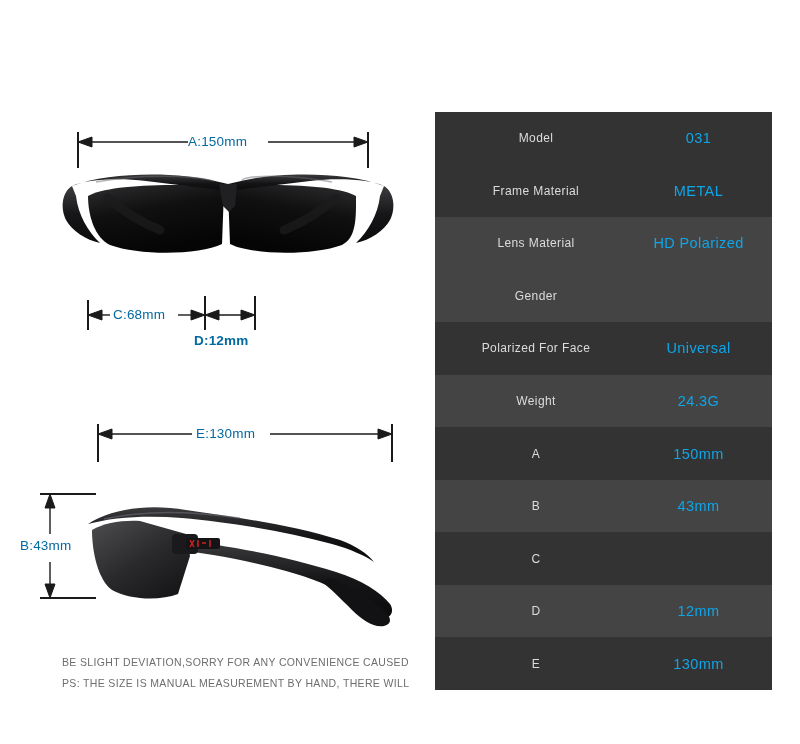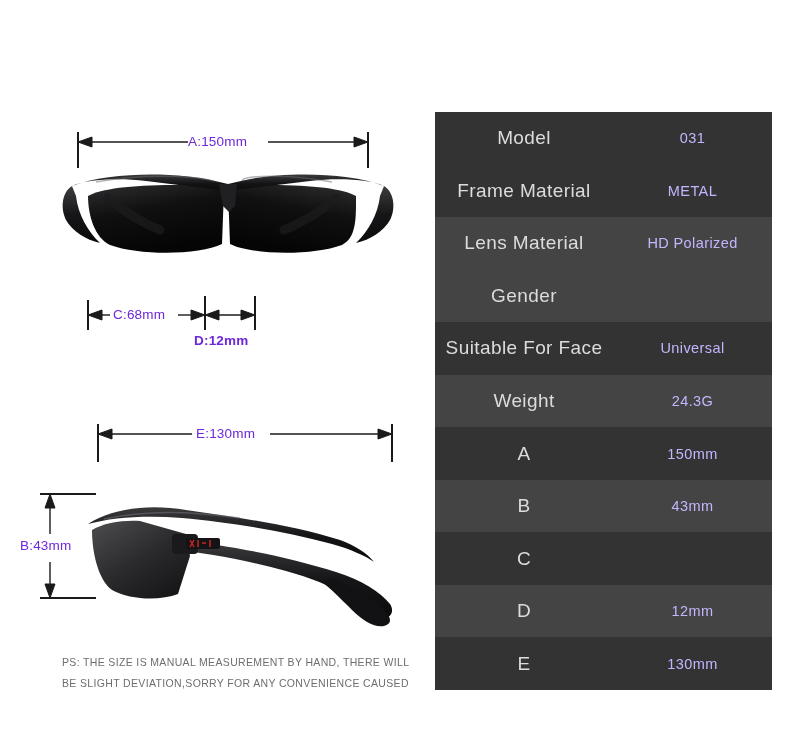--- a/index.html
+++ b/index.html
@@ -19,21 +19,21 @@
   
   #left-panel {
     position: absolute;
     left: 0; top: 0;
     width: 430px;
     height: 744px;
   }
 
   .dim-label {
     position: absolute;
-    color: #6d28d9;
+    color: #0369a1;
     font-size: 13.5px;
     letter-spacing: 0.2px;
     white-space: nowrap;
     font-family: "Liberation Sans", sans-serif;
   }
 
   svg.dimsvg {
     position: absolute;
     left: 0; top: 0;
     width: 430px;
@@ -70,28 +70,29 @@
     display: flex;
     align-items: center;
   }
   .spec-row.odd  { background: #333333; }
   .spec-row.even { background: #444444; }
 
   .spec-label {
     flex: 0 0 178px;
     text-align: center;
     color: #dcdcdc;
-    font-size: 19px;
+    font-size: 12px;
     letter-spacing: 0.4px;
     font-family: "Liberation Sans", sans-serif;
+    padding-left: 12px;
   }
   .spec-value {
     flex: 1 1 auto;
     text-align: center;
-    color: #c4b5fd;
+    color: #0ea5e9;
     font-size: 14.5px;
     letter-spacing: 0.4px;
     font-family: "Liberation Sans", sans-serif;
   }
 </style>
 </head>
 <body>
 
 <div id="left-panel">
 
@@ -228,22 +229,22 @@
 
   <div class="dim-label" style="left:113px; top:307px;">C:68mm</div>
 
   <div class="dim-label" style="left:194px; top:333px;font-weight:bold;">D:12mm</div>
 
   <div class="dim-label" style="left:196px; top:426px;">E:130mm</div>
 
   <div class="dim-label" style="left:20px; top:538px;">B:43mm</div>
 
   <div id="disclaimer">
+    <div>BE SLIGHT DEVIATION,SORRY FOR ANY CONVENIENCE CAUSED</div>
     <div>PS: THE SIZE IS MANUAL MEASUREMENT BY HAND, THERE WILL</div>
-    <div>BE SLIGHT DEVIATION,SORRY FOR ANY CONVENIENCE CAUSED</div>
   </div>
 </div>
 
 <div id="spec-table">
 
   <div class="spec-row odd">
     <div class="spec-label">Model</div>
     <div class="spec-value">031</div>
   </div>
 
@@ -255,21 +256,21 @@
   <div class="spec-row even">
     <div class="spec-label">Lens Material</div>
     <div class="spec-value">HD Polarized</div>
   </div>
 
   <div class="spec-row even">
     <div class="spec-label">Gender</div>
   </div>
 
   <div class="spec-row odd">
-    <div class="spec-label">Suitable For Face</div>
+    <div class="spec-label">Polarized For Face</div>
     <div class="spec-value">Universal</div>
   </div>
 
   <div class="spec-row even">
     <div class="spec-label">Weight</div>
     <div class="spec-value">24.3G</div>
   </div>
 
   <div class="spec-row odd">
     <div class="spec-label">A</div>

